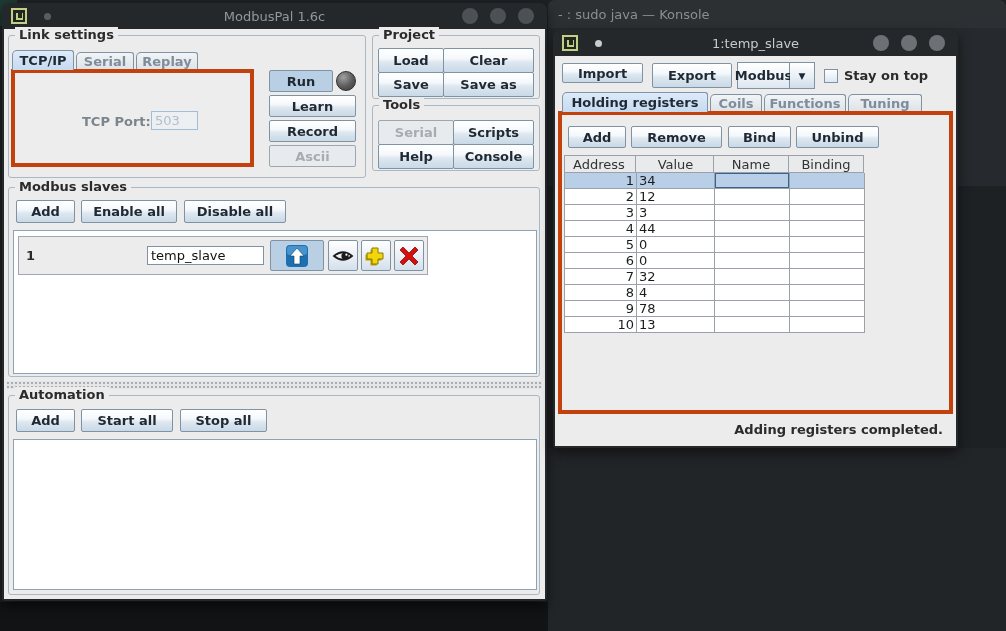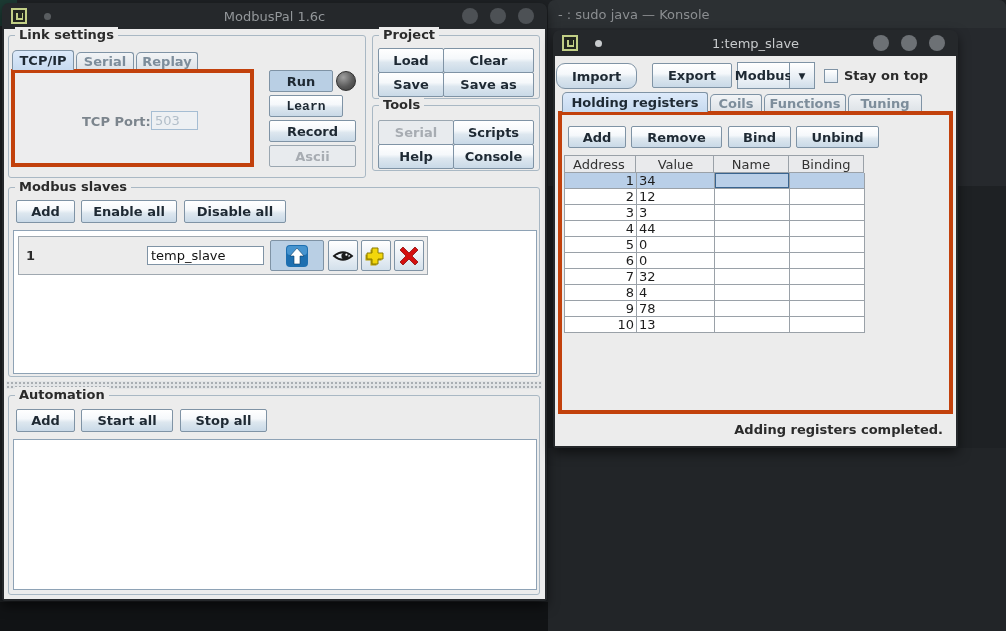--- a/index.html
+++ b/index.html
@@ -130,21 +130,21 @@
           <span>Replay</span>
         </div>
       <div class="tabpanel" style="left:2px; top:33px; width:243px; height:98px;">
         <span class="label" style="left:67px; top:41px; color:#7c858d;">TCP Port:</span>
         <input class="tfield disabled" style="left: 136px; top: 38px; width: 47px; height: 19px;" readonly="" value="503">
       </div>
       <div class="btn toggled" style="left:260px; top:34px; width:64px; height:22px;">
           <span>Run</span>
         </div>
       <div class="led" style="left:327px; top:35px; width:20px; height:20px;"></div>
-      <div class="btn" style="left:260px; top:59px; width:74px; height:22px;font-family:Liberation Mono, monospace;">
+      <div class="btn" style="left:260px; top:59px; width:87px; height:22px;">
           <span>Learn</span>
         </div>
       <div class="btn" style="left:260px; top:84px; width:87px; height:22px;">
           <span>Record</span>
         </div>
       <div class="btn disabled" style="left:260px; top:109px; width:87px; height:22px;">
           <span>Ascii</span>
         </div>
     </div>
 
@@ -251,21 +251,21 @@
     <div class="tb-dot"></div>
     <div class="tb-title">1:temp_slave</div>
     <div class="tb-controls">
       <div class="tb-circle"></div>
       <div class="tb-circle"></div>
       <div class="tb-circle"></div>
     </div>
   </div>
   <div class="win-body" style="height:390px;">
 
-    <div class="btn" style="left:1px; top:7px; width:81px; height:26px;border-radius:9px;">
+    <div class="btn" style="left:7px; top:7px; width:81px; height:20px;">
         <span>Import</span>
       </div>
     <div class="btn" style="left:97px; top:7px; width:80px; height:25px;">
         <span>Export</span>
       </div>
     <div class="combo-value" style="left:182px; top:6px; width:53px; height:27px;">
         <span>Modbus</span>
       </div>
     <div class="combo-arrow" style="left:235px; top:6px; width:25px; height:27px;">
         <span>▼</span>

